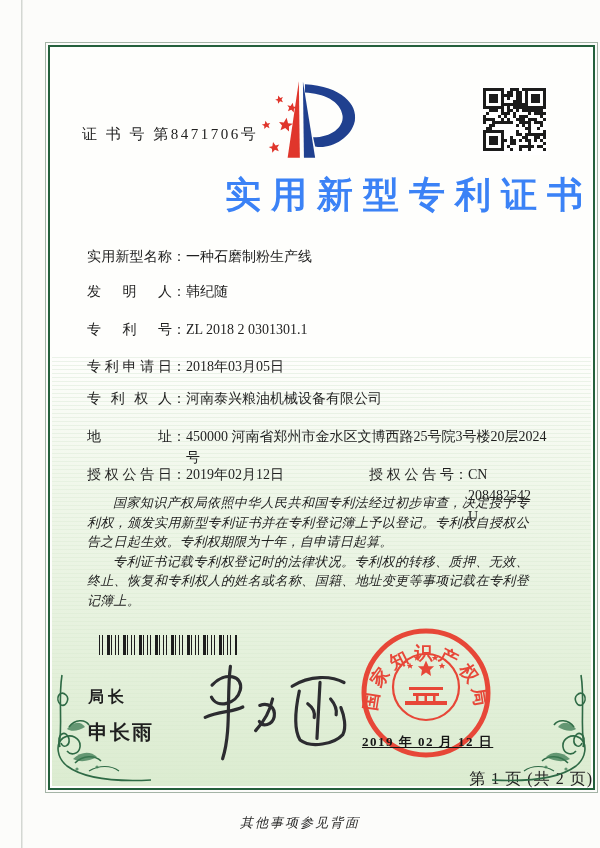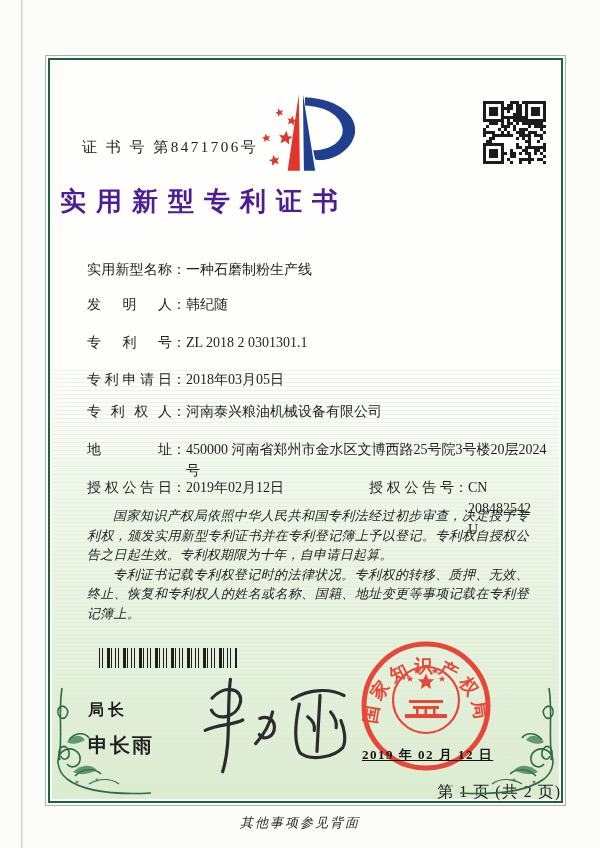--- a/index.html
+++ b/index.html
@@ -5,37 +5,38 @@
   html,body{margin:0;padding:0;}
   body{
     width:600px;height:848px;position:relative;overflow:hidden;
     background:#fcfcfa;
     font-family:"Liberation Serif","DejaVu Serif",serif;
     color:#1f1f1f;
   }
   .scan-edge{position:absolute;left:21px;top:0;bottom:0;width:2px;
     background:linear-gradient(90deg,rgba(140,150,140,.45),rgba(200,205,200,.2));}
   .frame{
-    position:absolute;left:48px;top:58px;width:511px;height:741px;
+    position:absolute;left:48px;top:45px;width:511px;height:741px;
     border:2px solid #24603c;
     outline:1px solid #a4b4a6;outline-offset:2px;
     background:#fefefc;
+    padding-left:32px;
   }
   .tint{position:absolute;left:2px;right:2px;bottom:2px;height:430px;pointer-events:none;
     background:
       linear-gradient(180deg,rgba(226,240,216,0) 0%,rgba(226,240,216,.5) 30%,rgba(216,234,204,.9) 100%),
       repeating-linear-gradient(0deg,rgba(110,165,105,.13) 0 1px,rgba(255,255,255,0) 1px 4px);
     z-index:0;}
   .frame > *{z-index:1;}
   .cert-no{position:absolute;left:32px;top:78px;font-size:15px;letter-spacing:2.5px;color:#222;}
   .logo{position:absolute;left:202px;top:27px;width:112px;height:92px;}
   .qr{position:absolute;left:430px;top:40px;width:68px;height:68px;background:#fff;
     display:flex;align-items:center;justify-content:center;}
-  .title{position:absolute;left:0;top:124px;width:100%;text-align:left;
-    font-size:26px;font-weight:700;letter-spacing:10px;padding-left:10px;box-sizing:border-box;color:#4c1d95;}
+  .title{position:absolute;left:0;top:124px;width:100%;text-align:right;
+    font-size:36px;font-weight:700;letter-spacing:10px;padding-left:10px;box-sizing:border-box;color:#3b82f6;}
   .field{position:absolute;left:37px;display:flex;font-size:14px;line-height:21px;}
   .field-label{width:85px;display:inline-block;text-align:justify;text-align-last:justify;flex:none;}
   .field-colon{flex:none;}
   .field-value{max-width:362px;}
   .grant2{position:absolute;left:282px;top:0;display:flex;}
   .paras{position:absolute;left:37px;top:446px;width:442px;font-size:13px;line-height:19.5px;
     font-style:italic;letter-spacing:.3px;text-align:justify;color:#222;}
   .paras p{margin:0;text-indent:2em;}
   .barcode{position:absolute;left:49px;top:588px;width:138px;height:20px;
     background:

